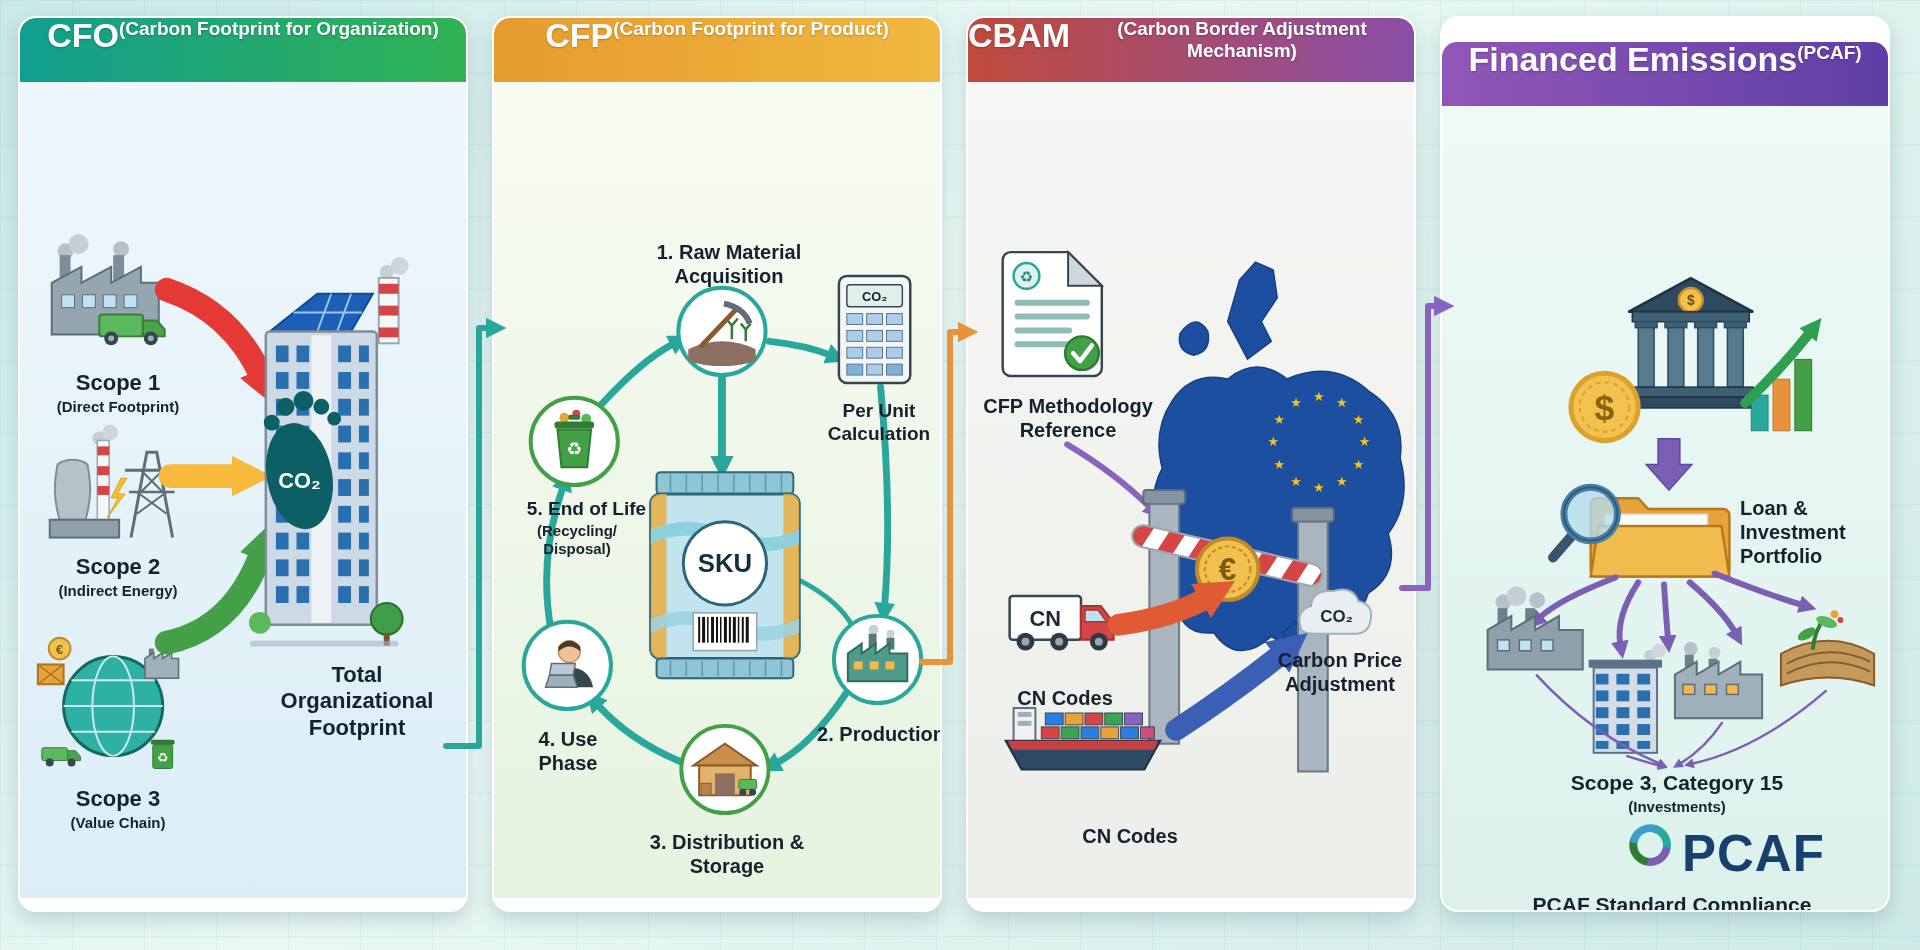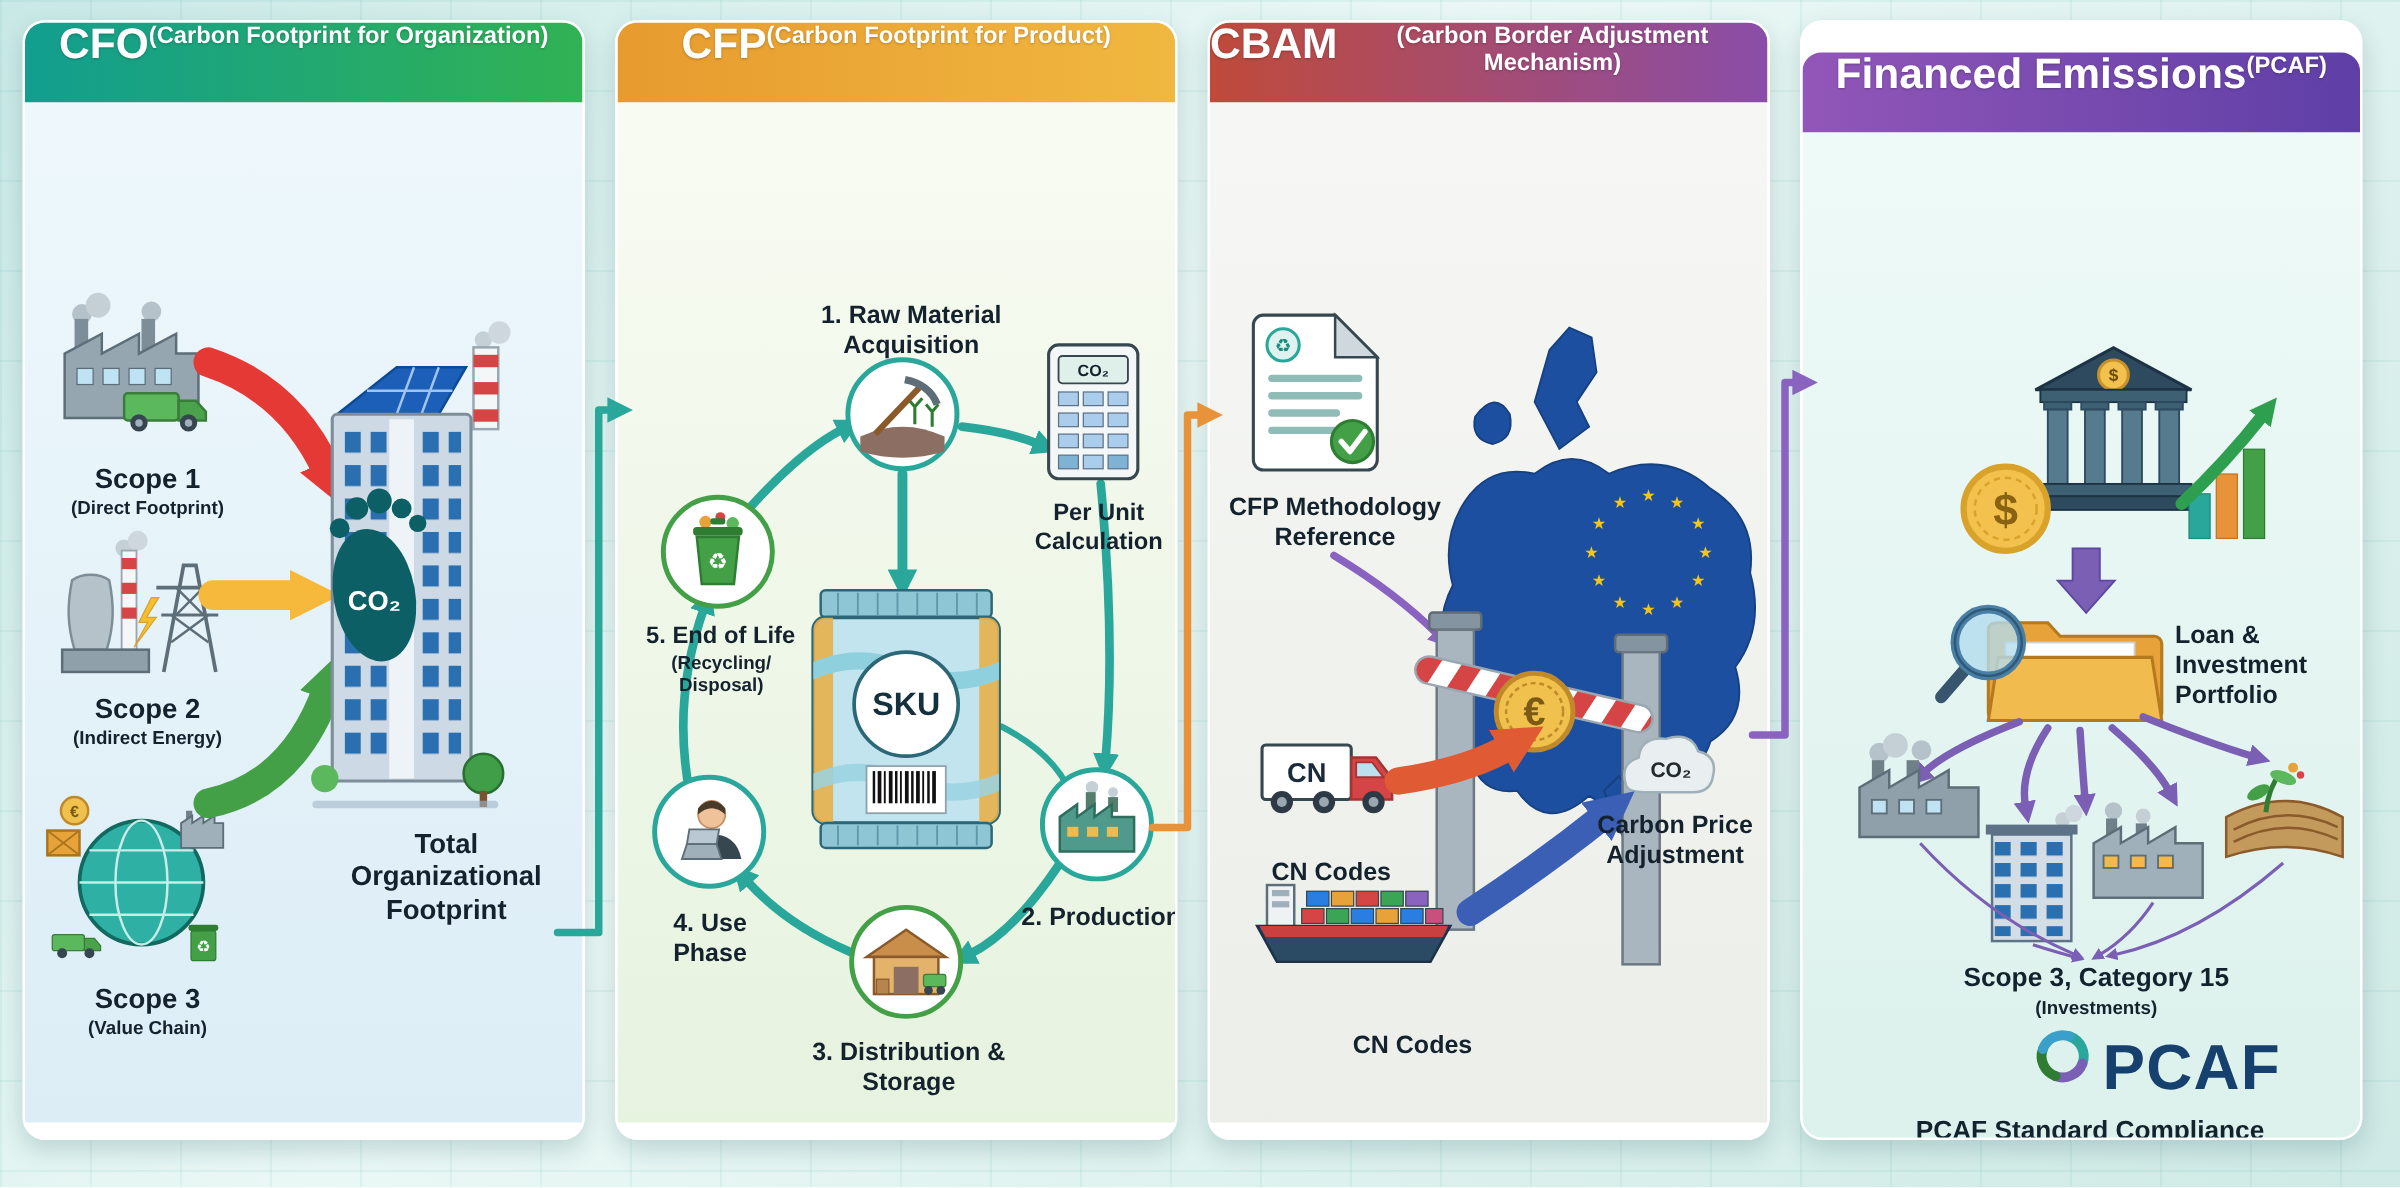--- a/index.html
+++ b/index.html
@@ -299,21 +299,21 @@
           <circle cx="2" cy="-14" r="11" fill="#f0c29a" stroke="#c89066" stroke-width="1.5"></circle>
           <path d="M-9,-19 Q2,-31 13,-19 L13,-14 Q2,-24 -9,-14 Z" fill="#4a3a2a"></path>
           <path d="M-22,22 Q-18,2 2,2 Q22,2 26,22 Z" fill="#37474f"></path>
           <path d="M-18,10 L-16,-2 L8,-2 L6,10 Z" fill="#b9c8d2" stroke="#5d6e78" stroke-width="1.5"></path>
           <path d="M-18,10 L6,10 L10,22 L-22,22 Z" fill="#9fb0ba" stroke="#5d6e78" stroke-width="1.5"></path>
         </g>
       </svg>
 
       <div class="lbl f20" style="left:145px;top:158px;width:180px">1. Raw Material Acquisition</div>
       <div class="lbl f19" style="left:320px;top:318px;width:130px">Per Unit Calculation</div>
-      <div class="lbl f19" style="left:10px;top:416px;width:145px">5. End of Life</div>
+      <div class="lbl f19" style="left:20px;top:416px;width:145px">5. End of Life</div>
       <div class="lbl f15" style="left:28px;top:440px;width:110px">(Recycling/ Disposal)</div>
       <div class="lbl f20" style="left:34px;top:645px;width:80px">4. Use Phase</div>
       <div class="lbl f20" style="left:312px;top:640px;width:150px">2. Production</div>
       <div class="lbl f20" style="left:155px;top:748px;width:156px">3. Distribution &amp; Storage</div>
     </div>
   </section>
 
   <section class="panel" id="p3">
     <header class="hdr">
       <div class="hdr-title">CBAM</div>

